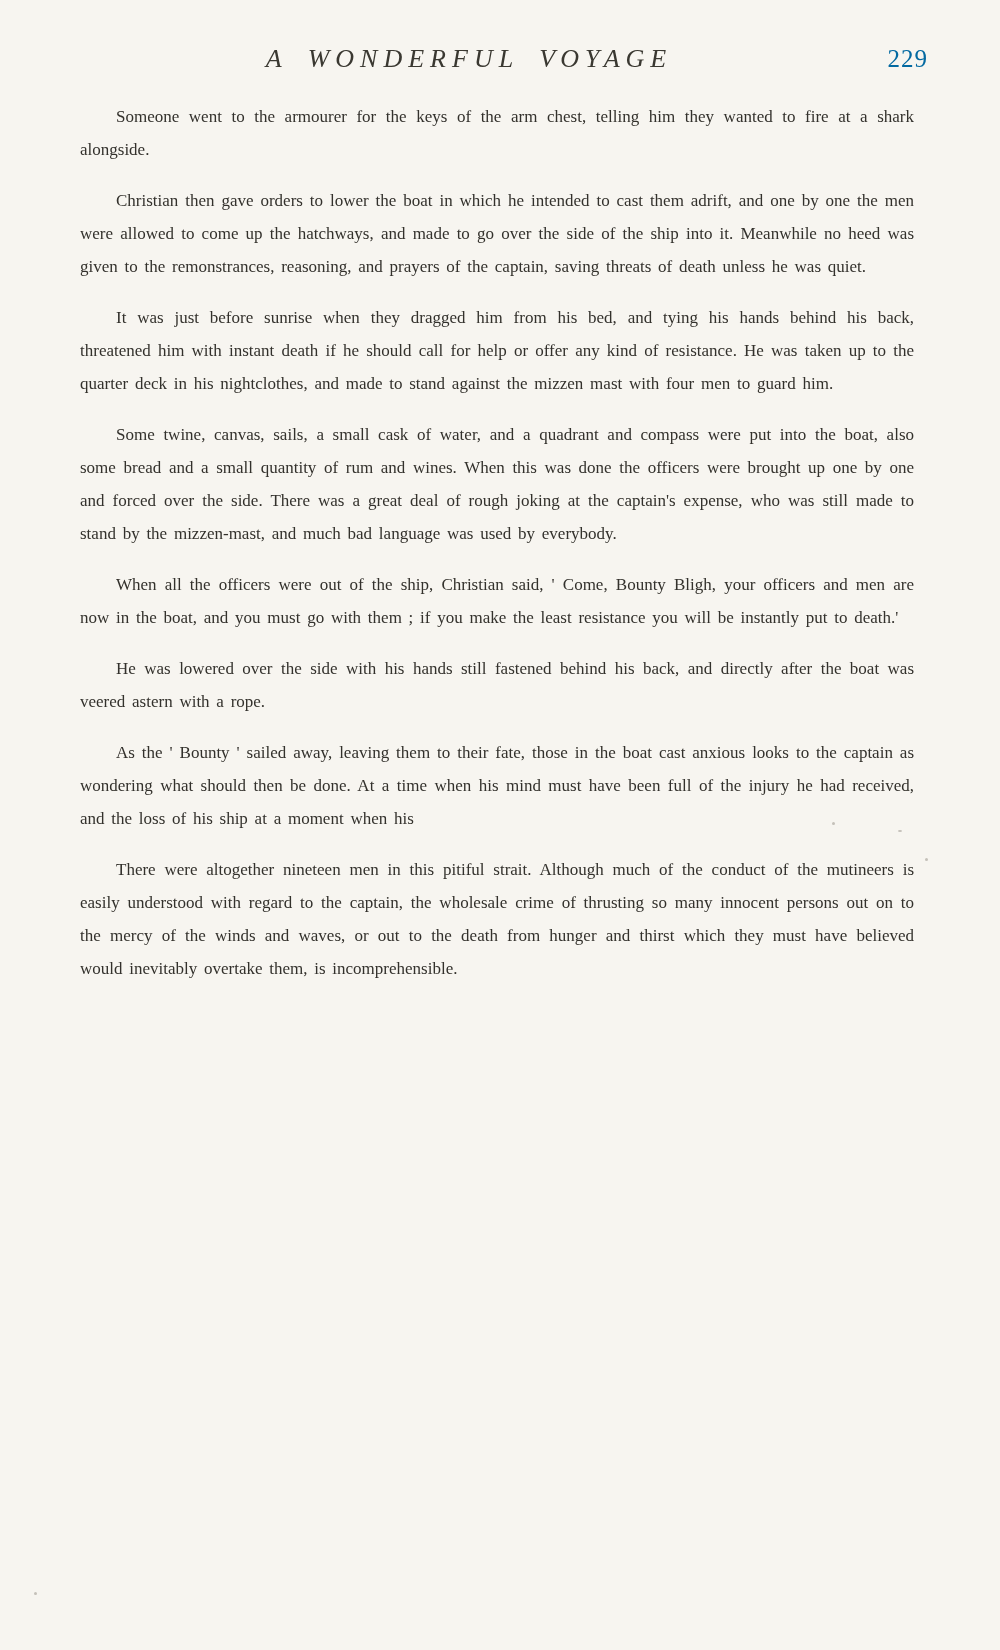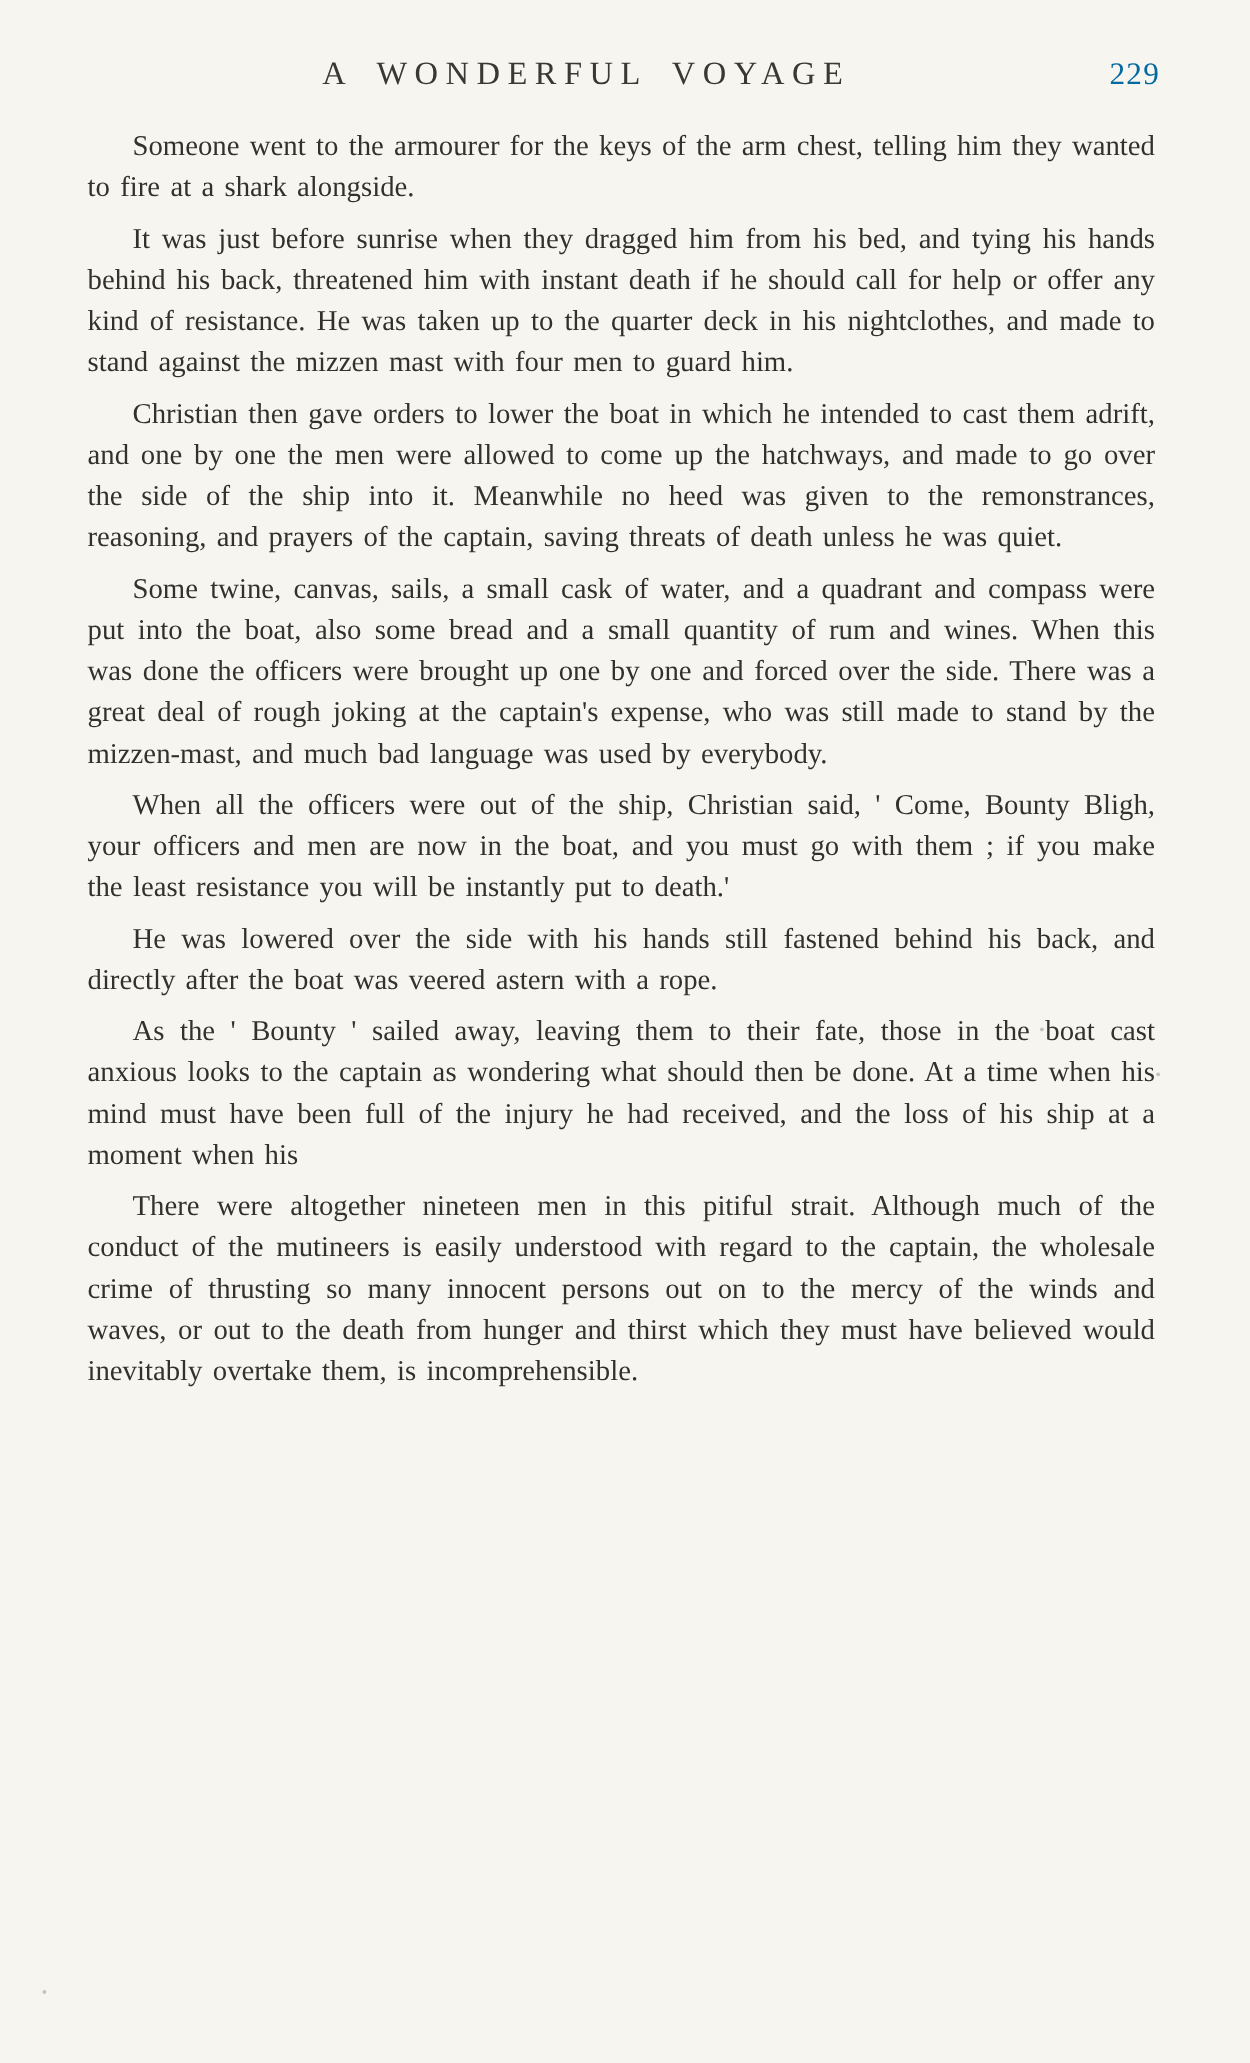--- a/index.html
+++ b/index.html
@@ -24,37 +24,38 @@
   }
   .header {
     display: grid;
     grid-template-columns: 1fr auto 1fr;
     align-items: baseline;
     margin-bottom: 26px;
     padding: 0 4px;
   }
   .header .title {
     grid-column: 2;
+    font-style: italic;
     font-size: 26px;
     letter-spacing: 6px;
     word-spacing: 8px;
     color: #3a3831;
     white-space: nowrap;
     transform: translateX(-28px);
   }
   .header .pagenum {
     grid-column: 3;
     justify-self: end;
     font-size: 25px;
     letter-spacing: 1px;
     color: #0369a1;
   }
   .body-text p {
-    margin: 8px;
-    font-size: 23px;
+    margin: 18px;
+    font-size: 17px;
     line-height: 33px;
     text-align: justify;
     text-indent: 36px;
     word-spacing: 2.5px;
   }
   .speckle {
     position: absolute;
     background: #9a968c;
     border-radius: 50%;
     opacity: 0.55;
@@ -69,22 +70,22 @@
 
 <div class="page">
 
   <div class="header">
     <span class="title">A WONDERFUL VOYAGE</span>
     <span class="pagenum">229</span>
   </div>
 
   <div class="body-text">
     <p>Someone went to the armourer for the keys of the arm chest, telling him they wanted to fire at a shark alongside.</p>
+    <p>Christian then gave orders to lower the boat in which he intended to cast them adrift, and one by one the men were allowed to come up the hatchways, and made to go over the side of the ship into it. Meanwhile no heed was given to the remonstrances, reasoning, and prayers of the captain, saving threats of death unless he was quiet.</p>
     <p>It was just before sunrise when they dragged him from his bed, and tying his hands behind his back, threatened him with instant death if he should call for help or offer any kind of resistance. He was taken up to the quarter deck in his nightclothes, and made to stand against the mizzen mast with four men to guard him.</p>
-    <p>Christian then gave orders to lower the boat in which he intended to cast them adrift, and one by one the men were allowed to come up the hatchways, and made to go over the side of the ship into it. Meanwhile no heed was given to the remonstrances, reasoning, and prayers of the captain, saving threats of death unless he was quiet.</p>
     <p>Some twine, canvas, sails, a small cask of water, and a quadrant and compass were put into the boat, also some bread and a small quantity of rum and wines. When this was done the officers were brought up one by one and forced over the side. There was a great deal of rough joking at the captain's expense, who was still made to stand by the mizzen-mast, and much bad language was used by everybody.</p>
     <p>When all the officers were out of the ship, Christian said, ' Come, Bounty Bligh, your officers and men are now in the boat, and you must go with them ; if you make the least resistance you will be instantly put to death.'</p>
     <p>He was lowered over the side with his hands still fastened behind his back, and directly after the boat was veered astern with a rope.</p>
     <p>As the ' Bounty ' sailed away, leaving them to their fate, those in the boat cast anxious looks to the captain as wondering what should then be done. At a time when his mind must have been full of the injury he had received, and the loss of his ship at a moment when his</p>
     <p>There were altogether nineteen men in this pitiful strait. Although much of the conduct of the mutineers is easily understood with regard to the captain, the wholesale crime of thrusting so many innocent persons out on to the mercy of the winds and waves, or out to the death from hunger and thirst which they must have believed would inevitably overtake them, is incomprehensible.</p>
   </div>
 
   <span class="speckle s1"></span>
   <span class="speckle s2"></span>
   <span class="speckle s3"></span>

